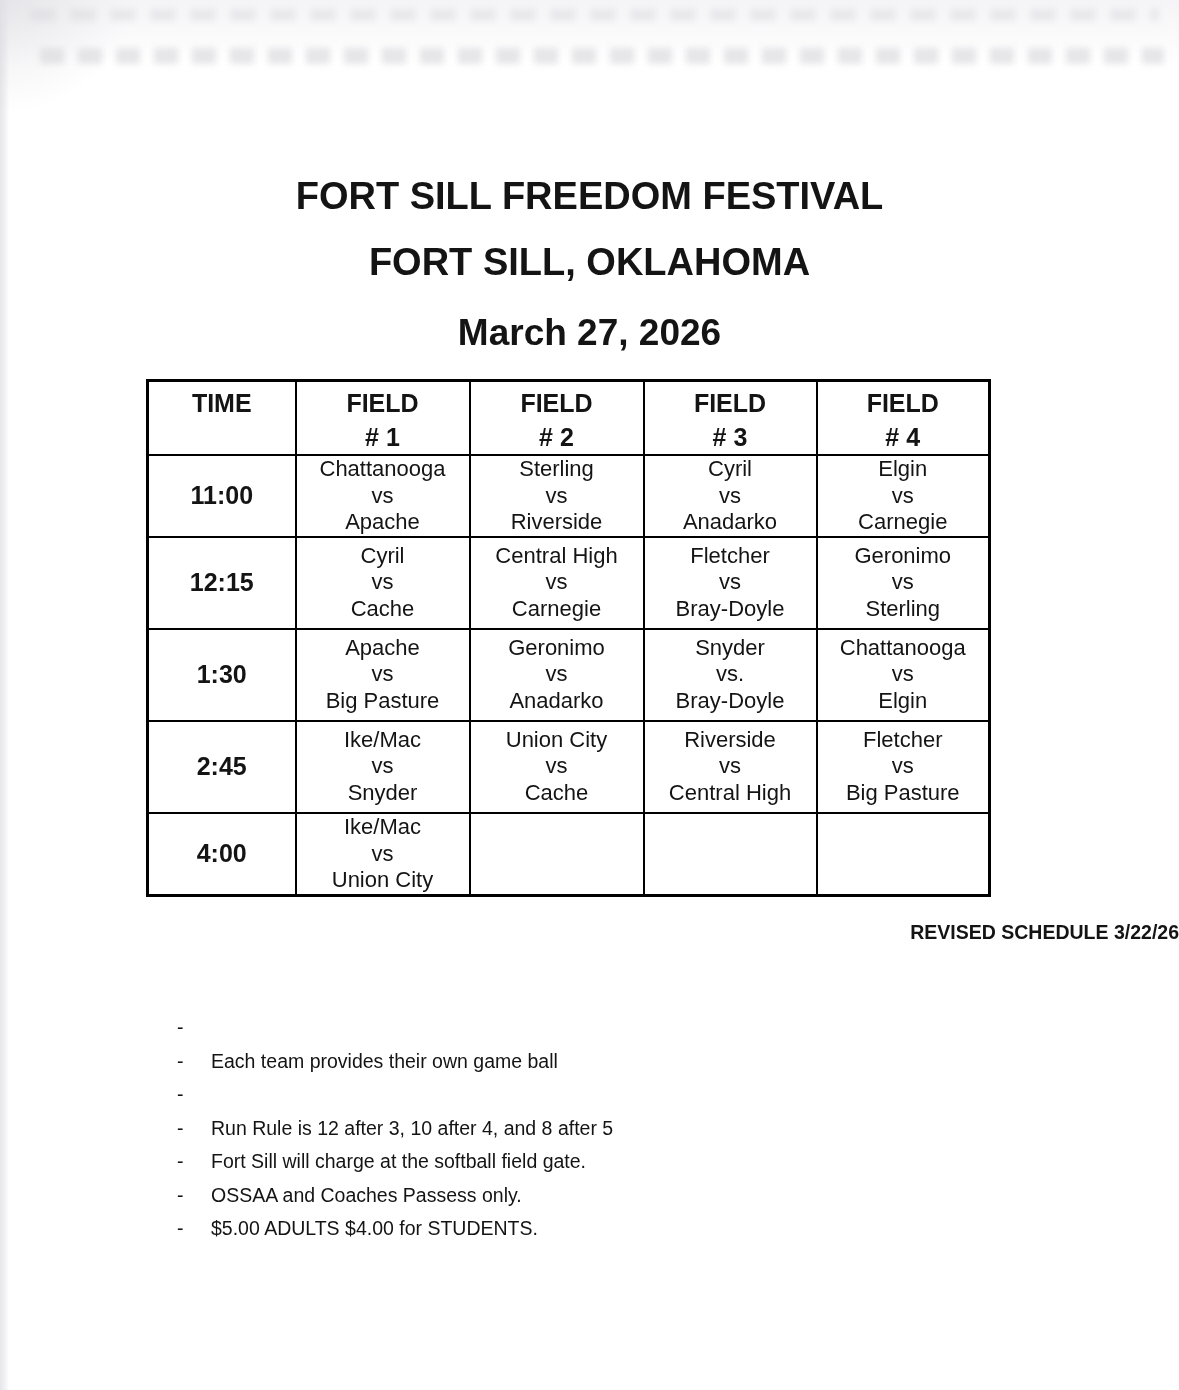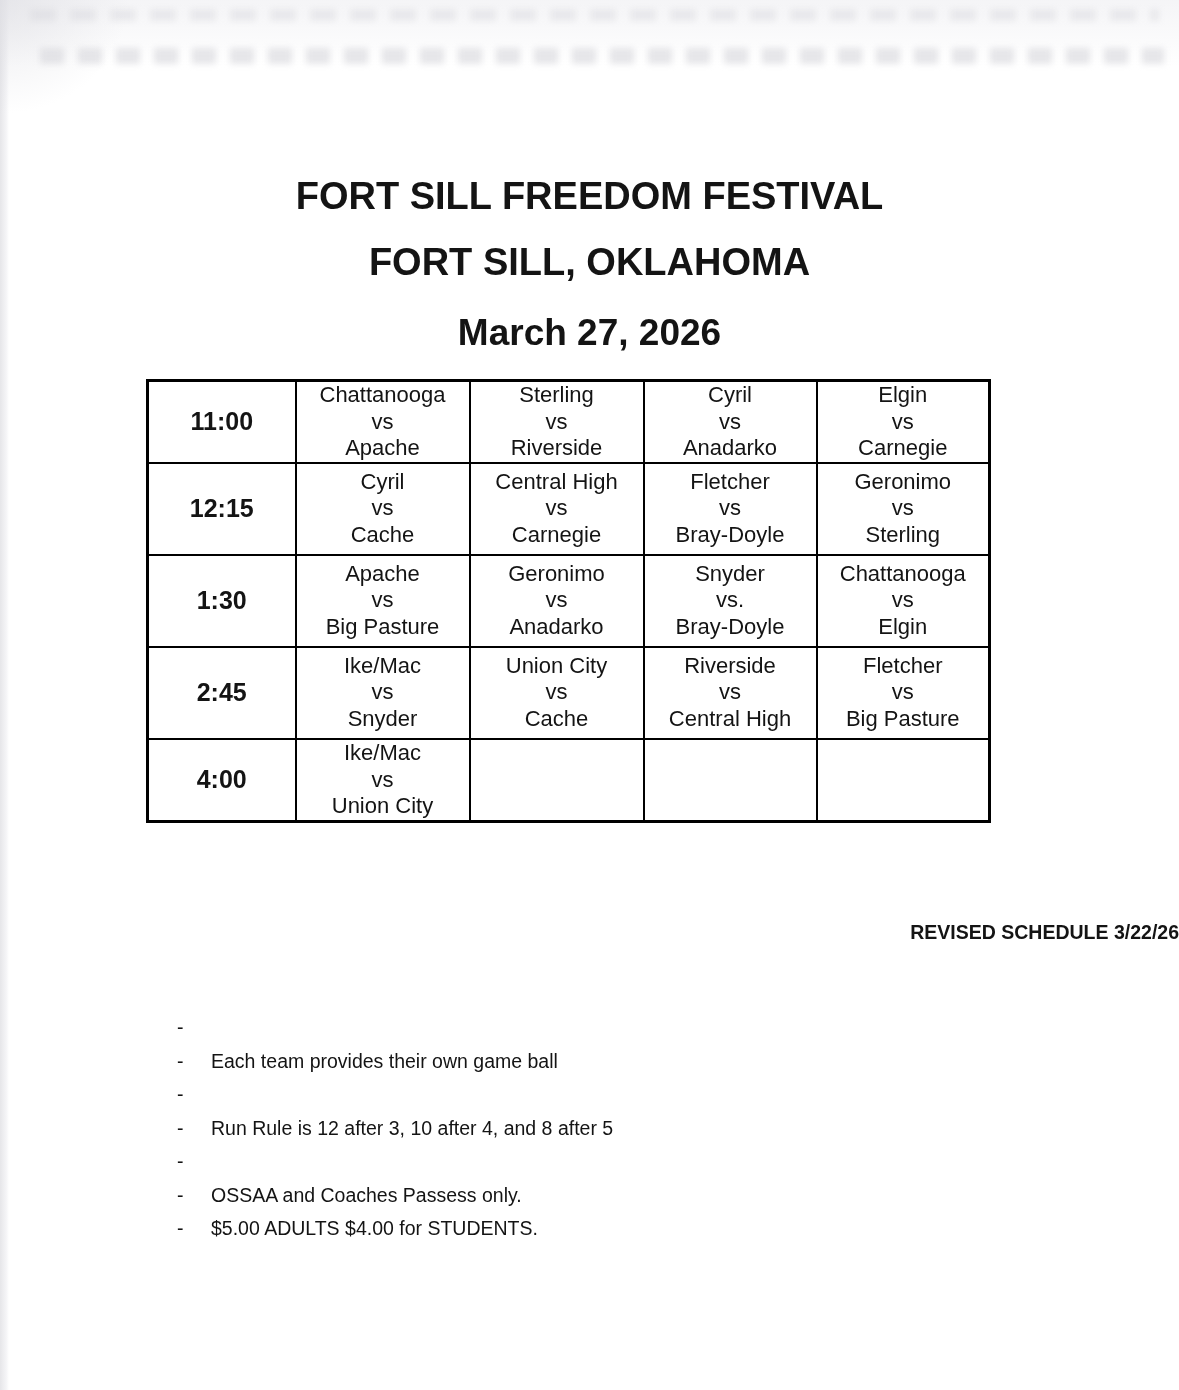--- a/index.html
+++ b/index.html
@@ -112,20 +112,41 @@
 
 <table class="sched">
   <colgroup>
     <col style="width:148px">
       <col style="width:174px">
       <col style="width:174px">
       <col style="width:173px">
       <col style="width:173px">
   </colgroup>
   <tbody>
+      <tr class="r-head">
+    <th>
+      <div>TIME</div>
+    </th>
+    <th>
+      <div>FIELD</div>
+      <div># 1</div>
+    </th>
+    <th>
+      <div>FIELD</div>
+      <div># 2</div>
+    </th>
+    <th>
+      <div>FIELD</div>
+      <div># 3</div>
+    </th>
+    <th>
+      <div>FIELD</div>
+      <div># 4</div>
+    </th>
+  </tr>
 
   <tr class="r0">
     <td class="time-cell">11:00</td>
     <td class="match-cell">
       <div>Chattanooga</div>
       <div>vs</div>
       <div>Apache</div>
     </td>
     <td class="match-cell">
       <div>Sterling</div>
@@ -254,20 +275,21 @@
   </div>
   <div class="note">
     <span class="dash">-</span>
   </div>
   <div class="note">
     <span class="dash">-</span>
     <span class="txt">Run Rule is 12 after 3, 10 after 4, and 8 after 5</span>
   </div>
   <div class="note">
     <span class="dash">-</span>
+    <span class="txt">Fort Sill will charge at the softball field gate.</span>
   </div>
   <div class="note">
     <span class="dash">-</span>
     <span class="txt">OSSAA and Coaches Passess only.</span>
   </div>
   <div class="note">
     <span class="dash">-</span>
     <span class="txt">$5.00 ADULTS $4.00 for STUDENTS.</span>
   </div>
 </div>

